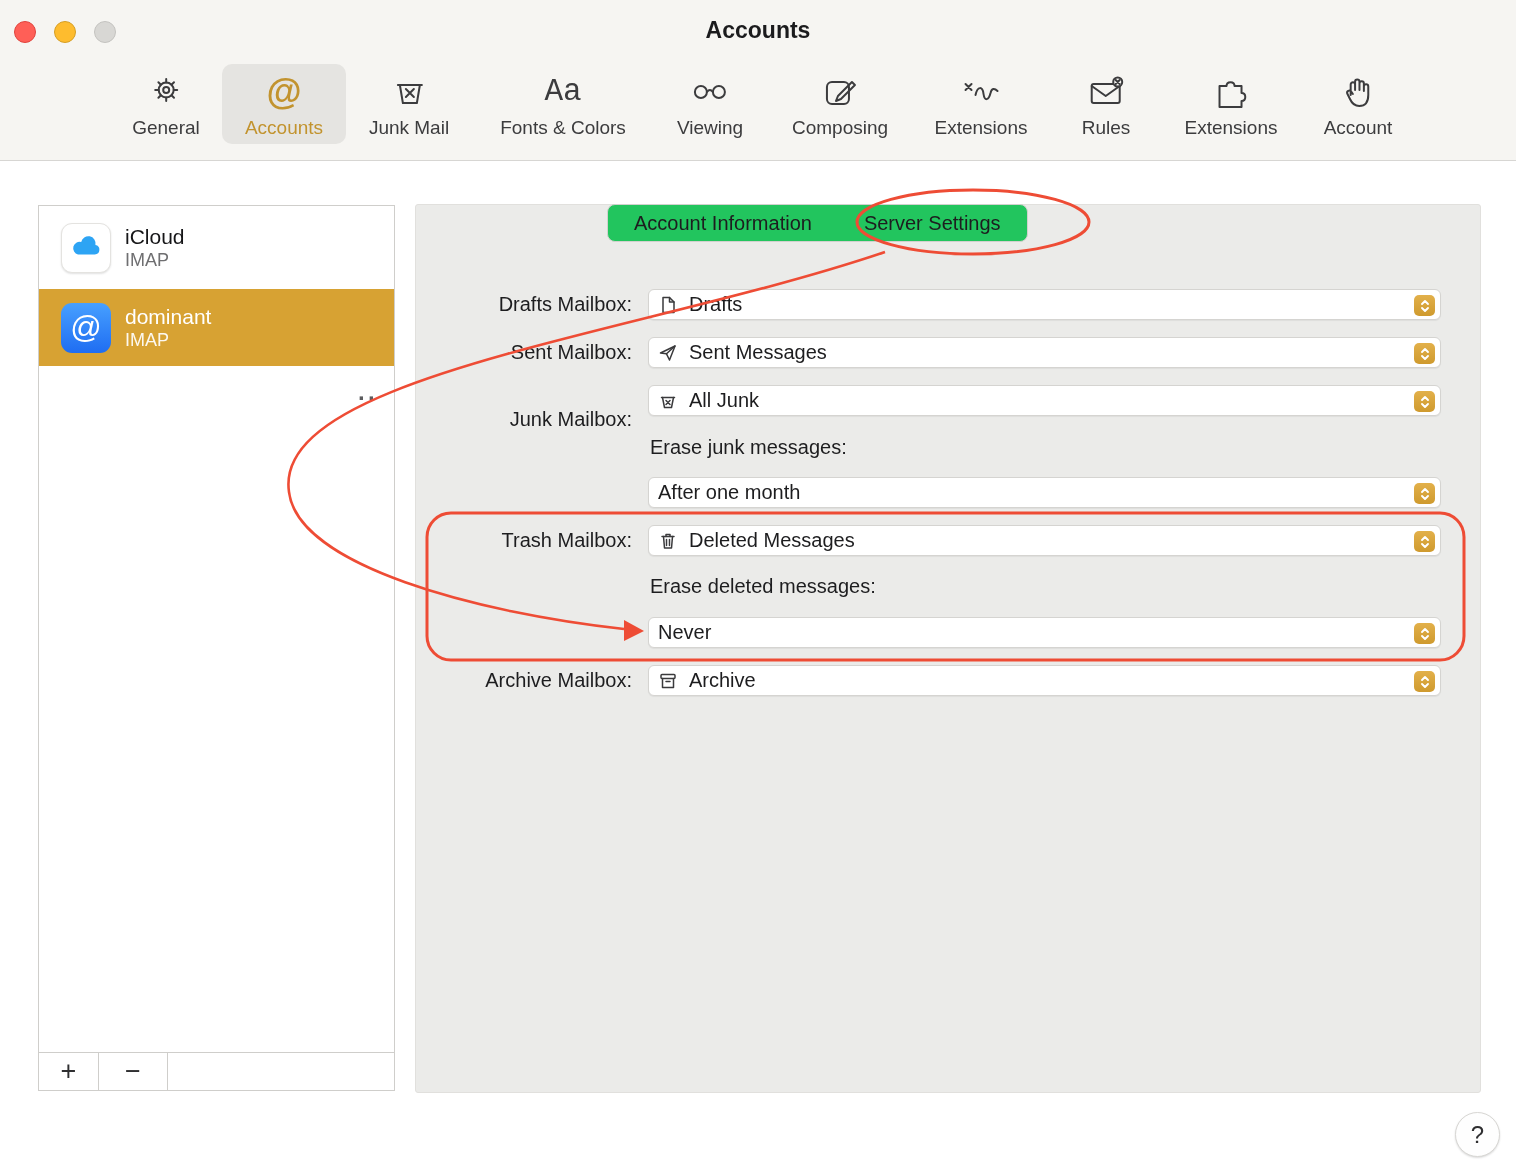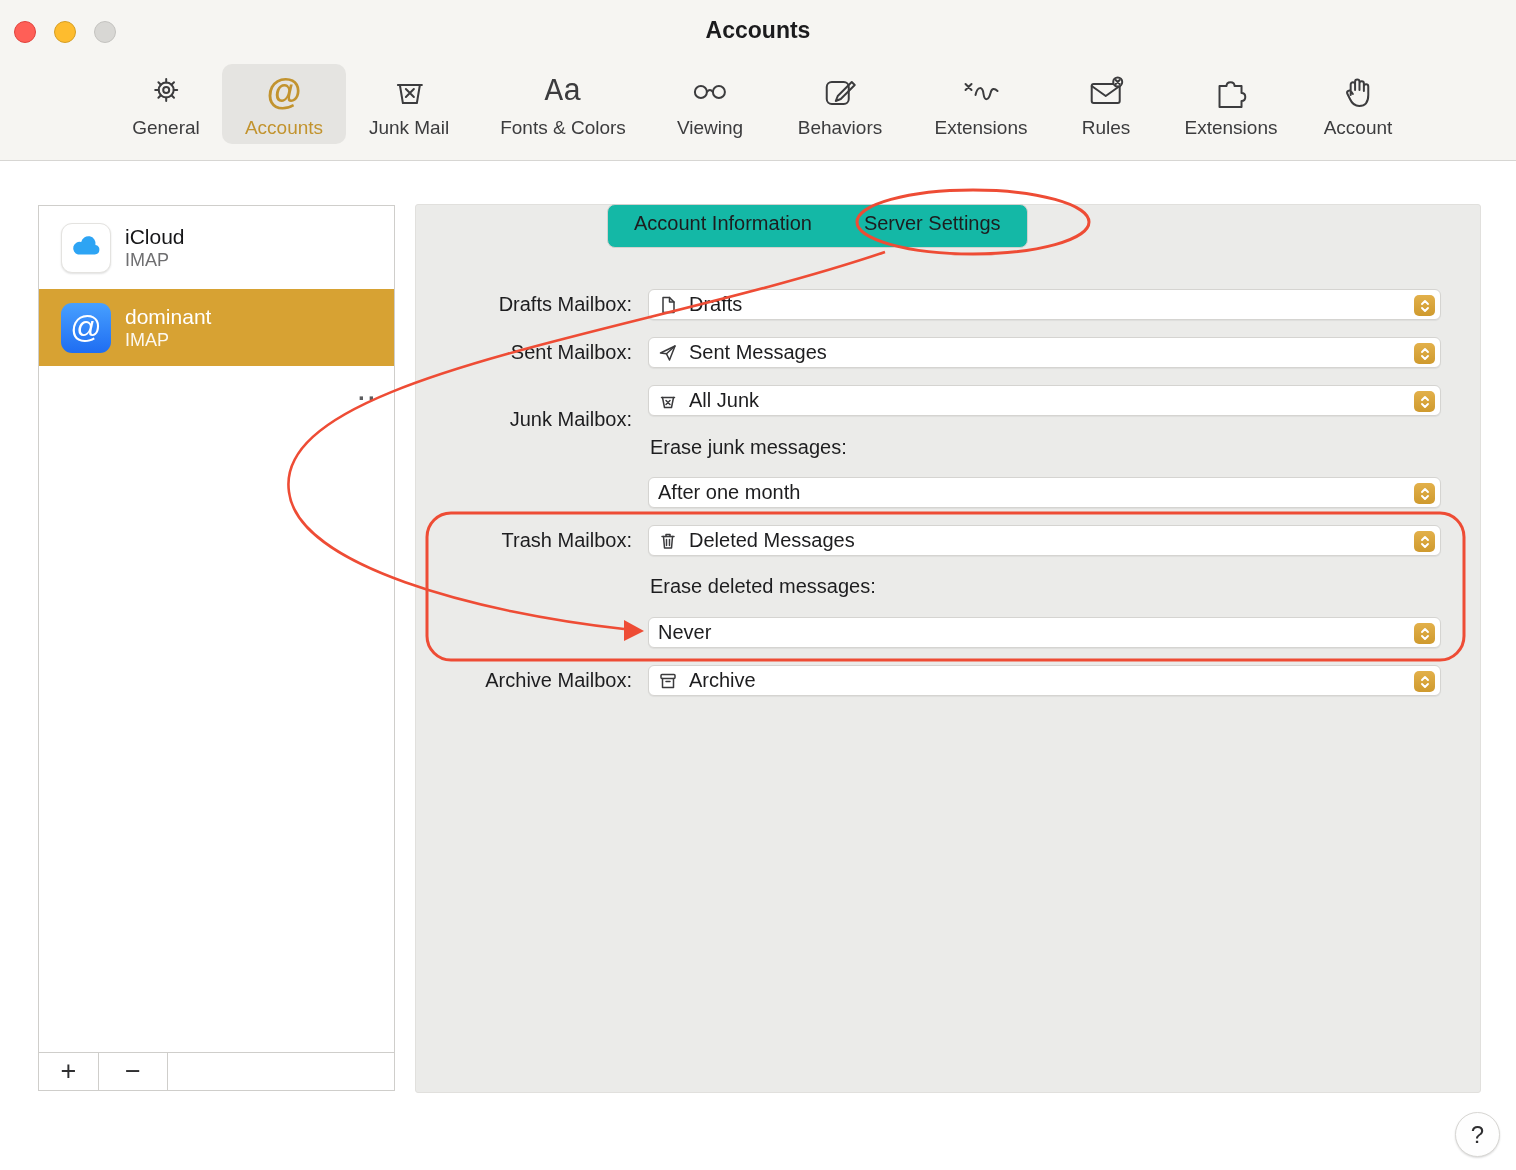--- a/index.html
+++ b/index.html
@@ -49,22 +49,22 @@
   .sb-footer { position:absolute; left:0; bottom:0; width:355px; height:38px;
     border-top:1px solid #cfcecb; display:flex; }
   .sb-btn { width:60px; height:100%; border-right:1px solid #cfcecb;
     display:flex; align-items:center; justify-content:center;
     font-size:27px; color:#2f2f31; cursor:default; }
   .sb-btn.minus { width:69px; }
   
   .panel { position:absolute; left:415px; top:204px; width:1066px; height:889px;
     background:#ebebe9; border:1px solid #e1e0dd; border-radius:3px; }
   
-  .tabs { position:absolute; left:607px; top:204px; height:44px; display:flex;
-    background:#14b8a6; border:1px solid #d2d1ce; border-radius:8px; }
+  .tabs { position:absolute; left:607px; top:204px; height:38px; display:flex;
+    background:#22c55e; border:1px solid #d2d1ce; border-radius:8px; }
   .tab { height:36px; display:flex; align-items:center; justify-content:center;
     font-size:20px; color:#1d1d1f; padding:0 26px; cursor:default; }
   .tab.selected { background:#ffffff; border:1px solid #d6d5d2; border-radius:7px;
     box-shadow:0 1px 2px rgba(0,0,0,.15); margin:-1px 0; }
   
   .flabel { position:absolute; left:330px; width:302px; text-align:right;
     font-size:20px; line-height:31px; color:#1d1d1f; }
   .ftext { position:absolute; left:650px; font-size:20px; line-height:31px; color:#1d1d1f; }
   .dropdown { position:absolute; left:648px; width:793px; height:31px;
     background:#ffffff; border:1px solid #d5d4d1; border-radius:6px;
@@ -140,21 +140,21 @@
     <div class="tb-label">Viewing</div>
   </div>
 
   <div class="tb-item" style="left:840px">
     <div class="tb-icon">
       <svg width="40" height="40" viewBox="0 0 40 36">
         <rect x="7" y="8" width="22" height="22" rx="5"></rect>
         <path d="M18 22 L32 8 l3 3 L21 25 l-5 2 z"></path>
       </svg>
     </div>
-    <div class="tb-label">Behaviors</div>
+    <div class="tb-label">Composing</div>
   </div>
 
   <div class="tb-item" style="left:981px">
     <div class="tb-icon">
       <svg width="44" height="40" viewBox="0 0 44 36">
         <path d="M7 10 l6 6 M13 10 l-6 6"></path>
         <path d="M17 21 c2 -9 7 -9 8 -1 c1 7 5 7 7 -1 c1 -5 4 -5 7 -2"></path>
       </svg>
     </div>
     <div class="tb-label">Extensions</div>

